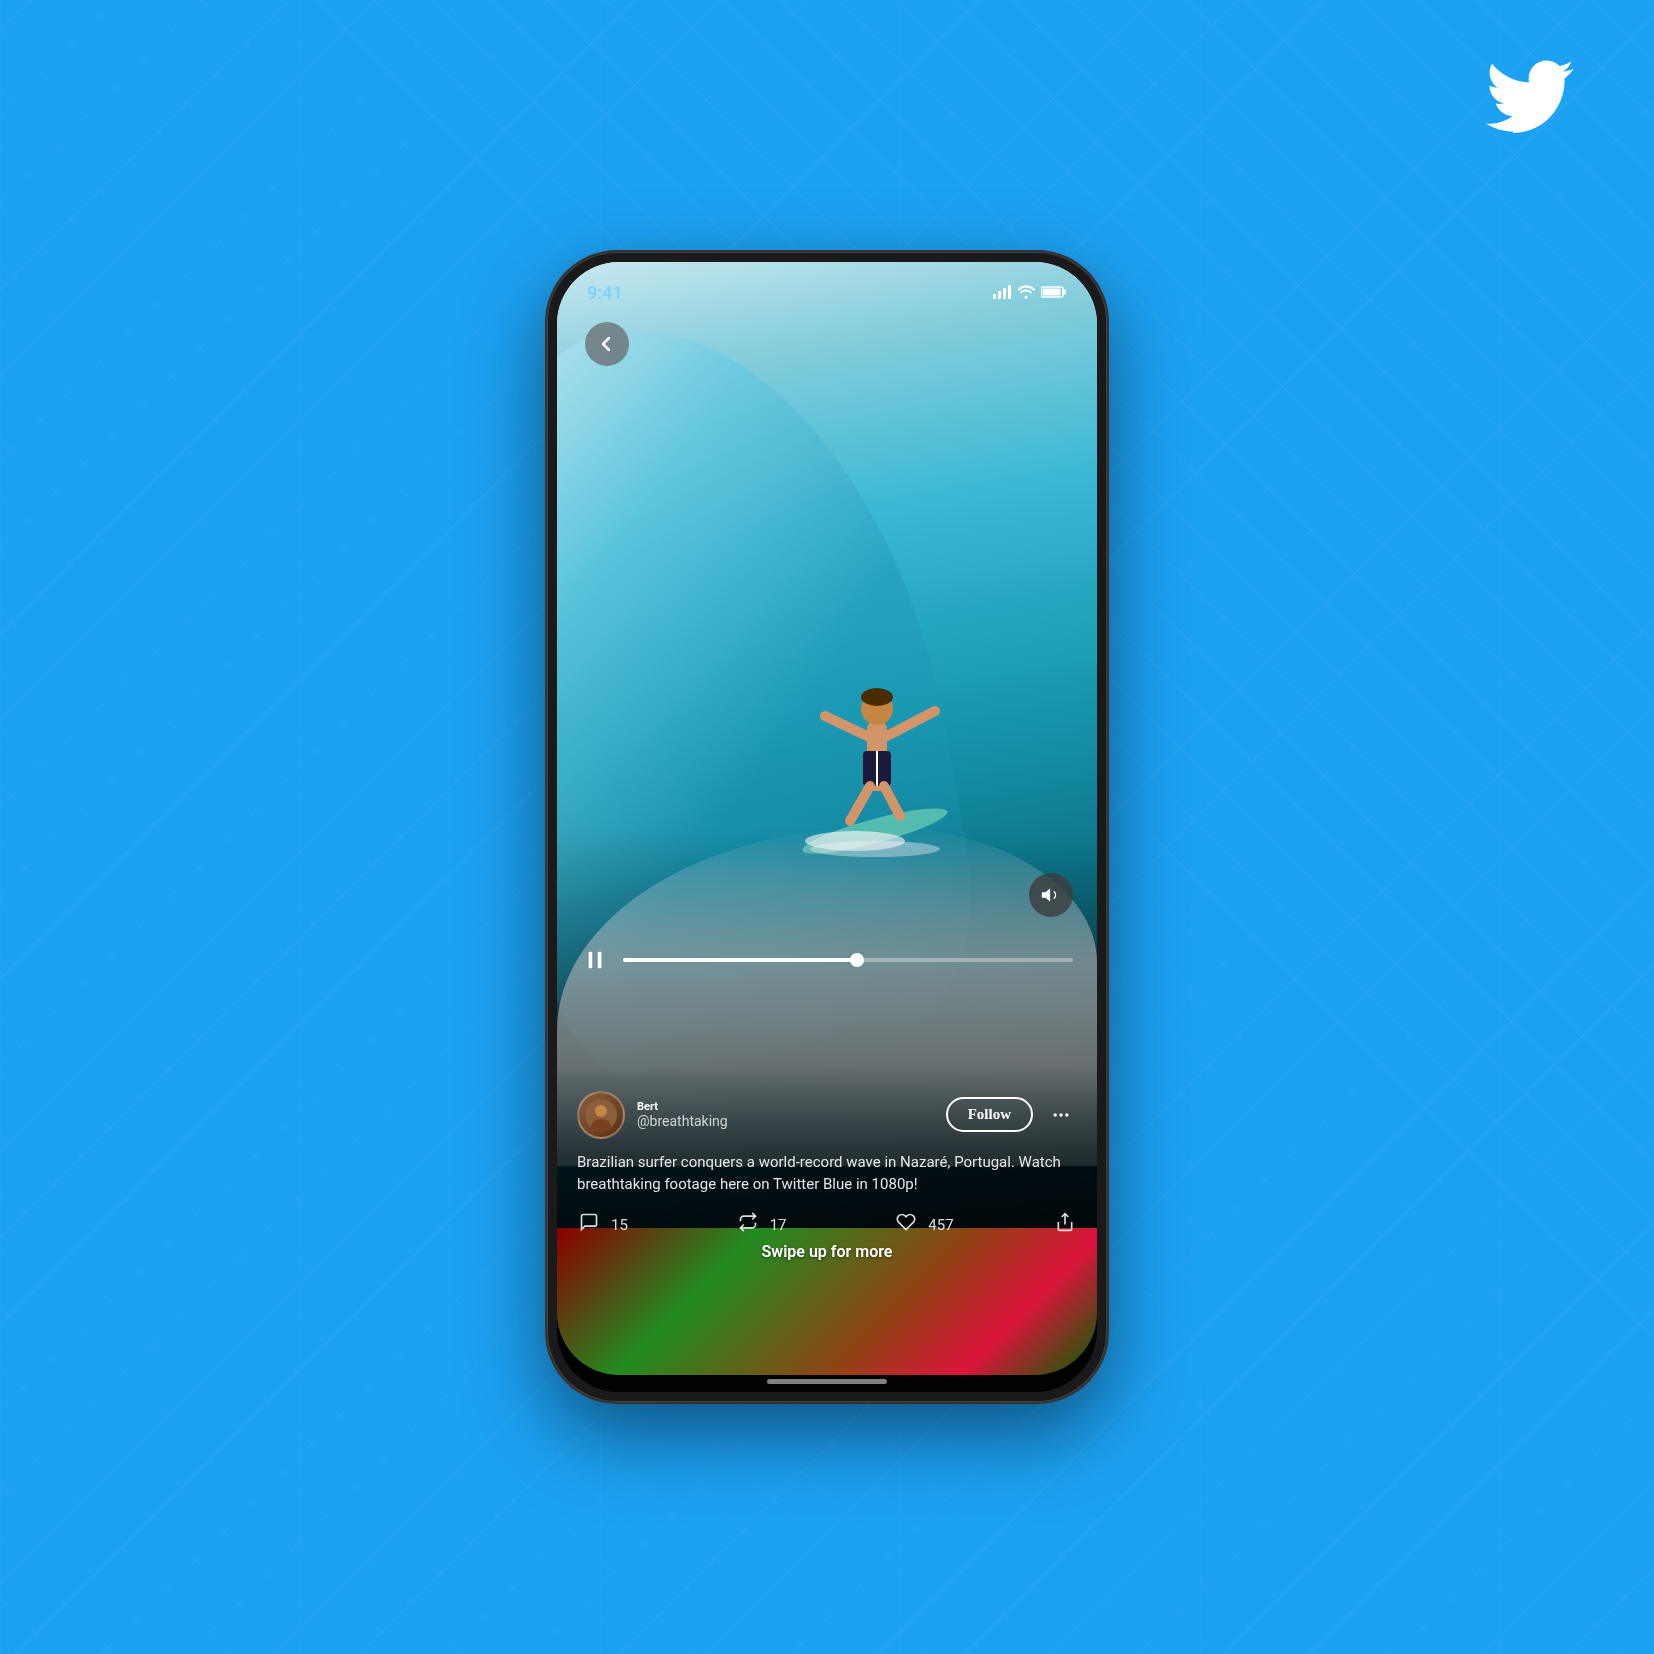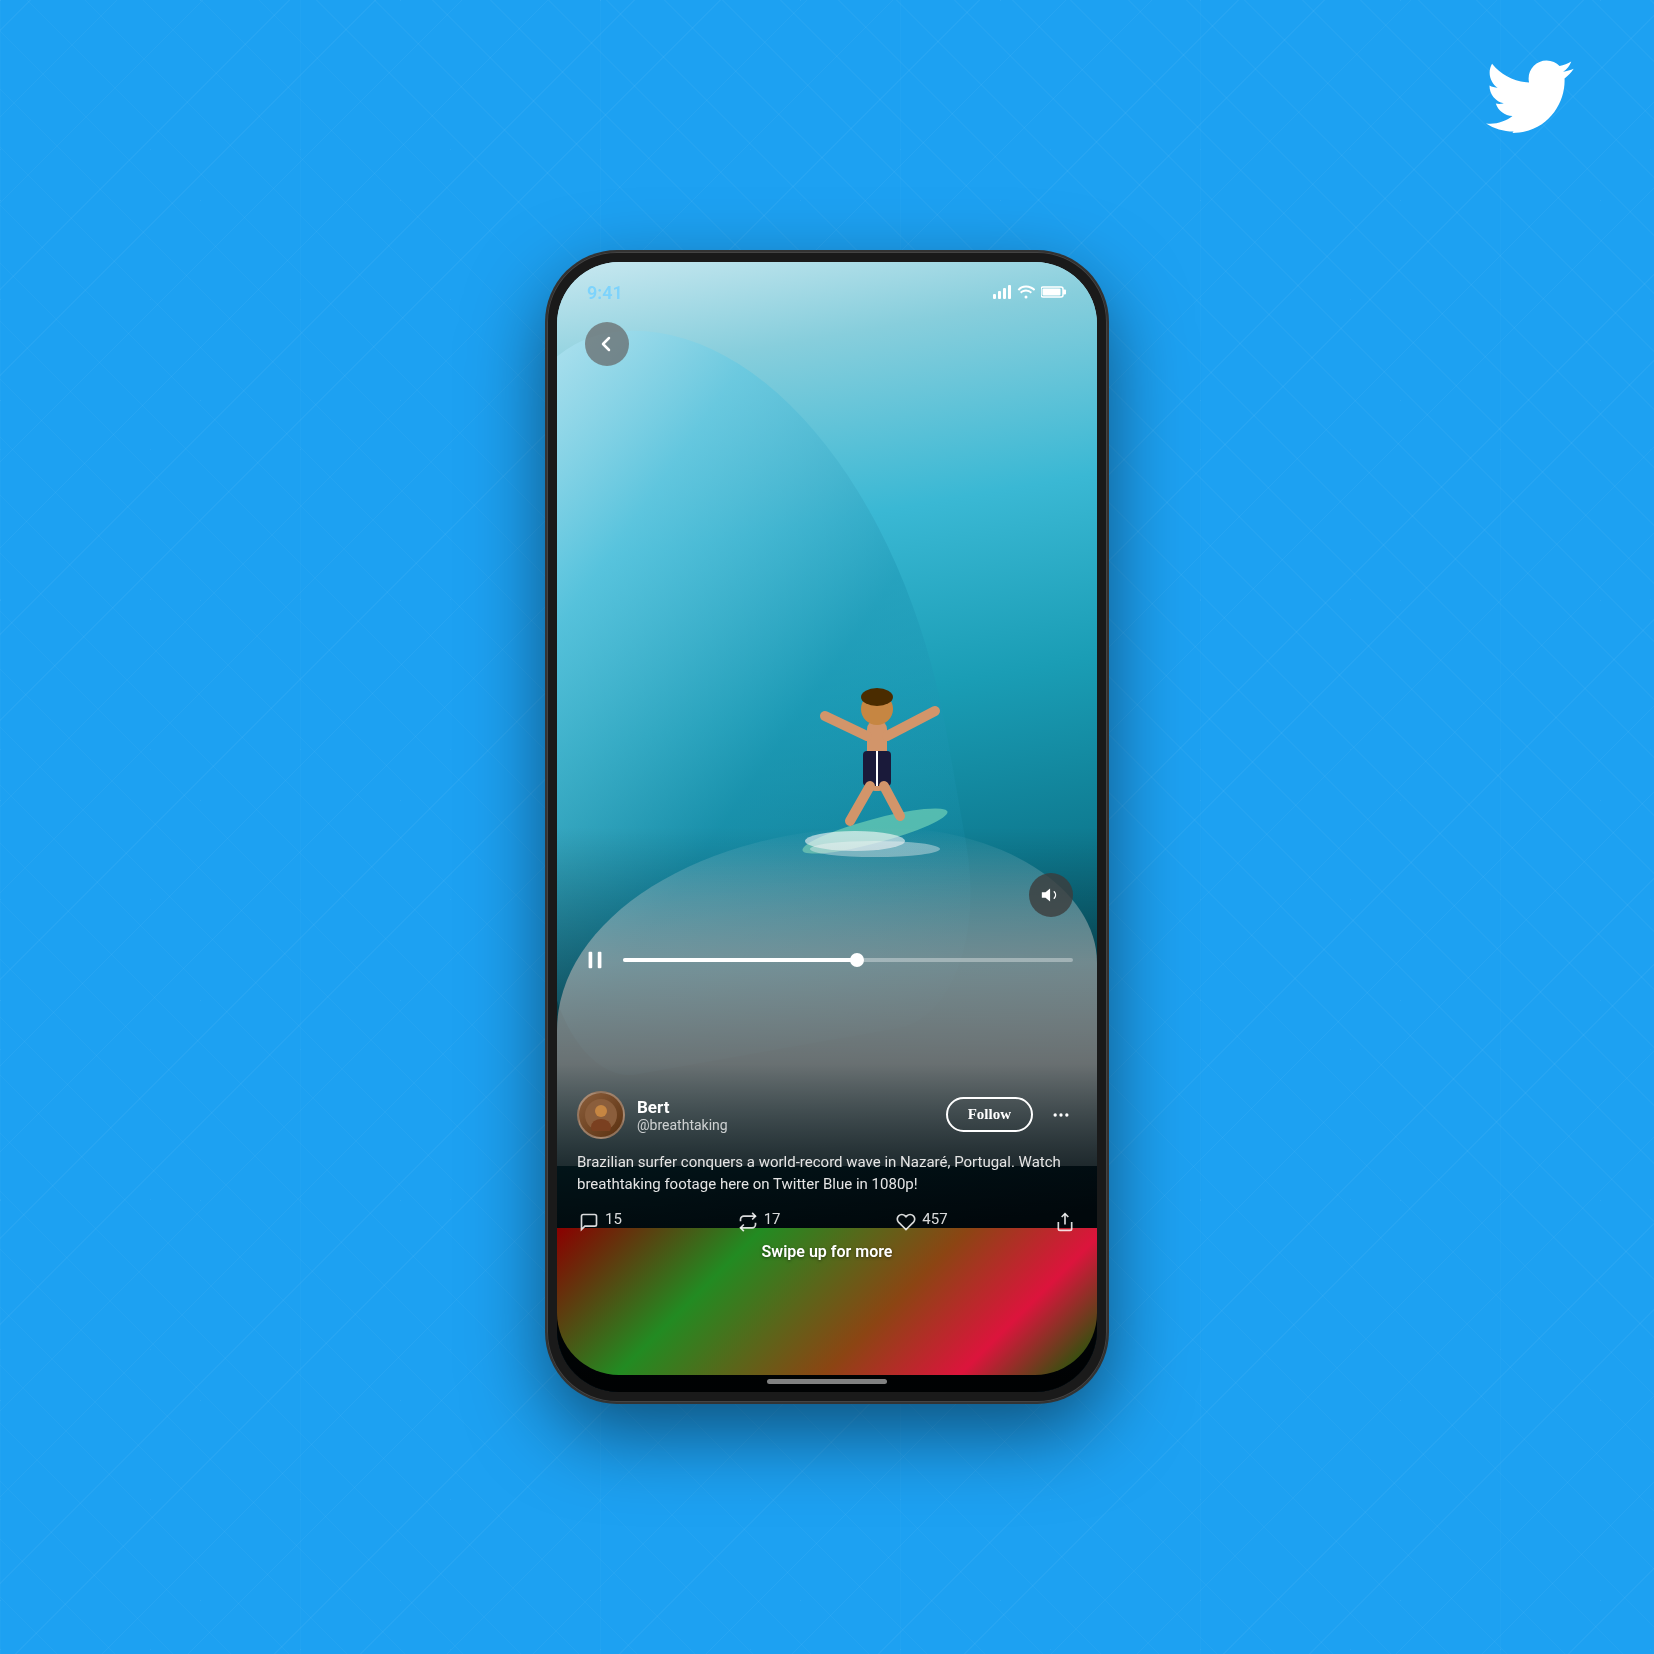--- a/index.html
+++ b/index.html
@@ -311,21 +311,21 @@
       align-items: center;
       justify-content: center;
       font-size: 20px;
     }
 
     .user-info {
       flex: 1;
     }
 
     .username {
-      font-size: 17px;
+      font-size: 11px;
       font-weight: 700;
       color: white;
     }
 
     .handle {
       font-size: 14px;
       color: rgba(255,255,255,0.75);
     }
 
     .follow-btn {
@@ -358,22 +358,22 @@
 
     
     .actions {
       display: flex;
       align-items: center;
       gap: 0;
     }
 
     .action-item {
       display: flex;
-      align-items: flex-start;
-      gap: 4px;
+      align-items: flex-end;
+      gap: 10px;
       color: rgba(255,255,255,0.85);
       font-size: 15px;
       cursor: pointer;
       flex: 1;
     }
 
     .action-icon {
       width: 24px;
       height: 24px;
       display: flex;

